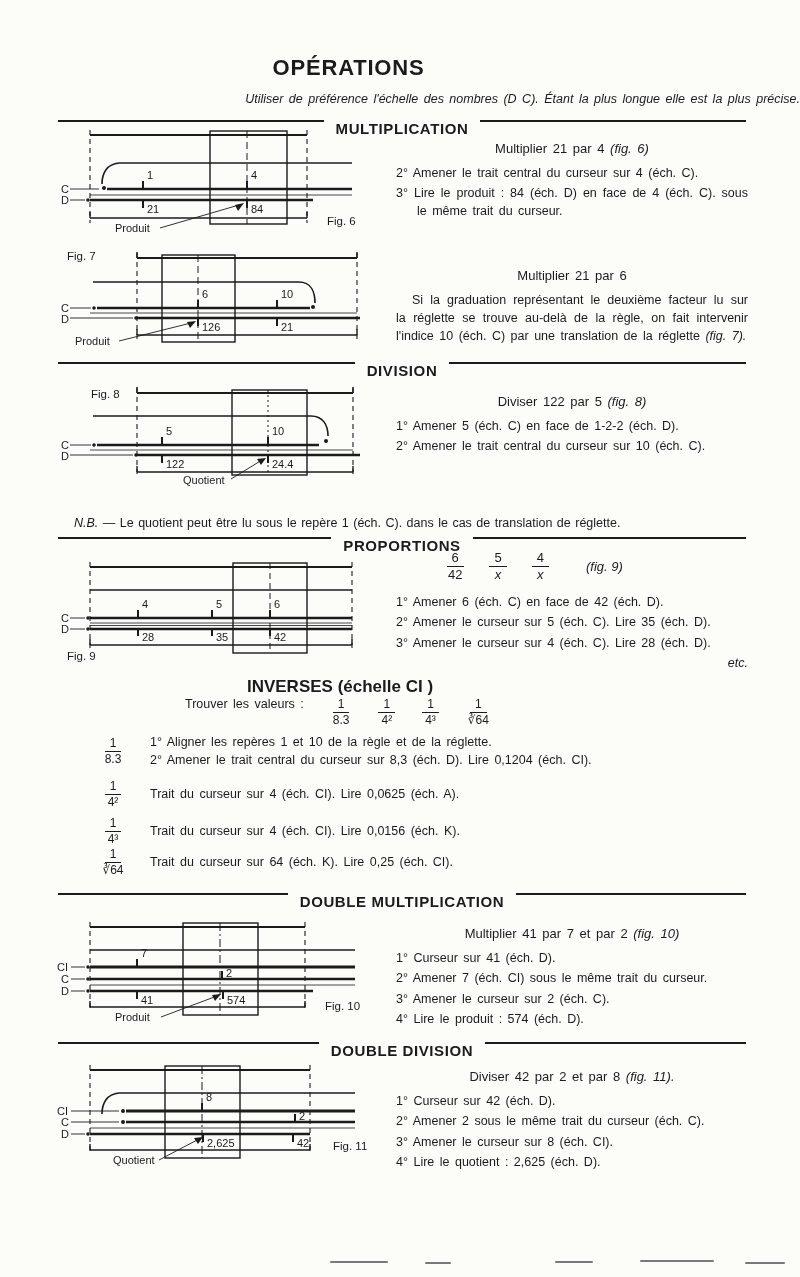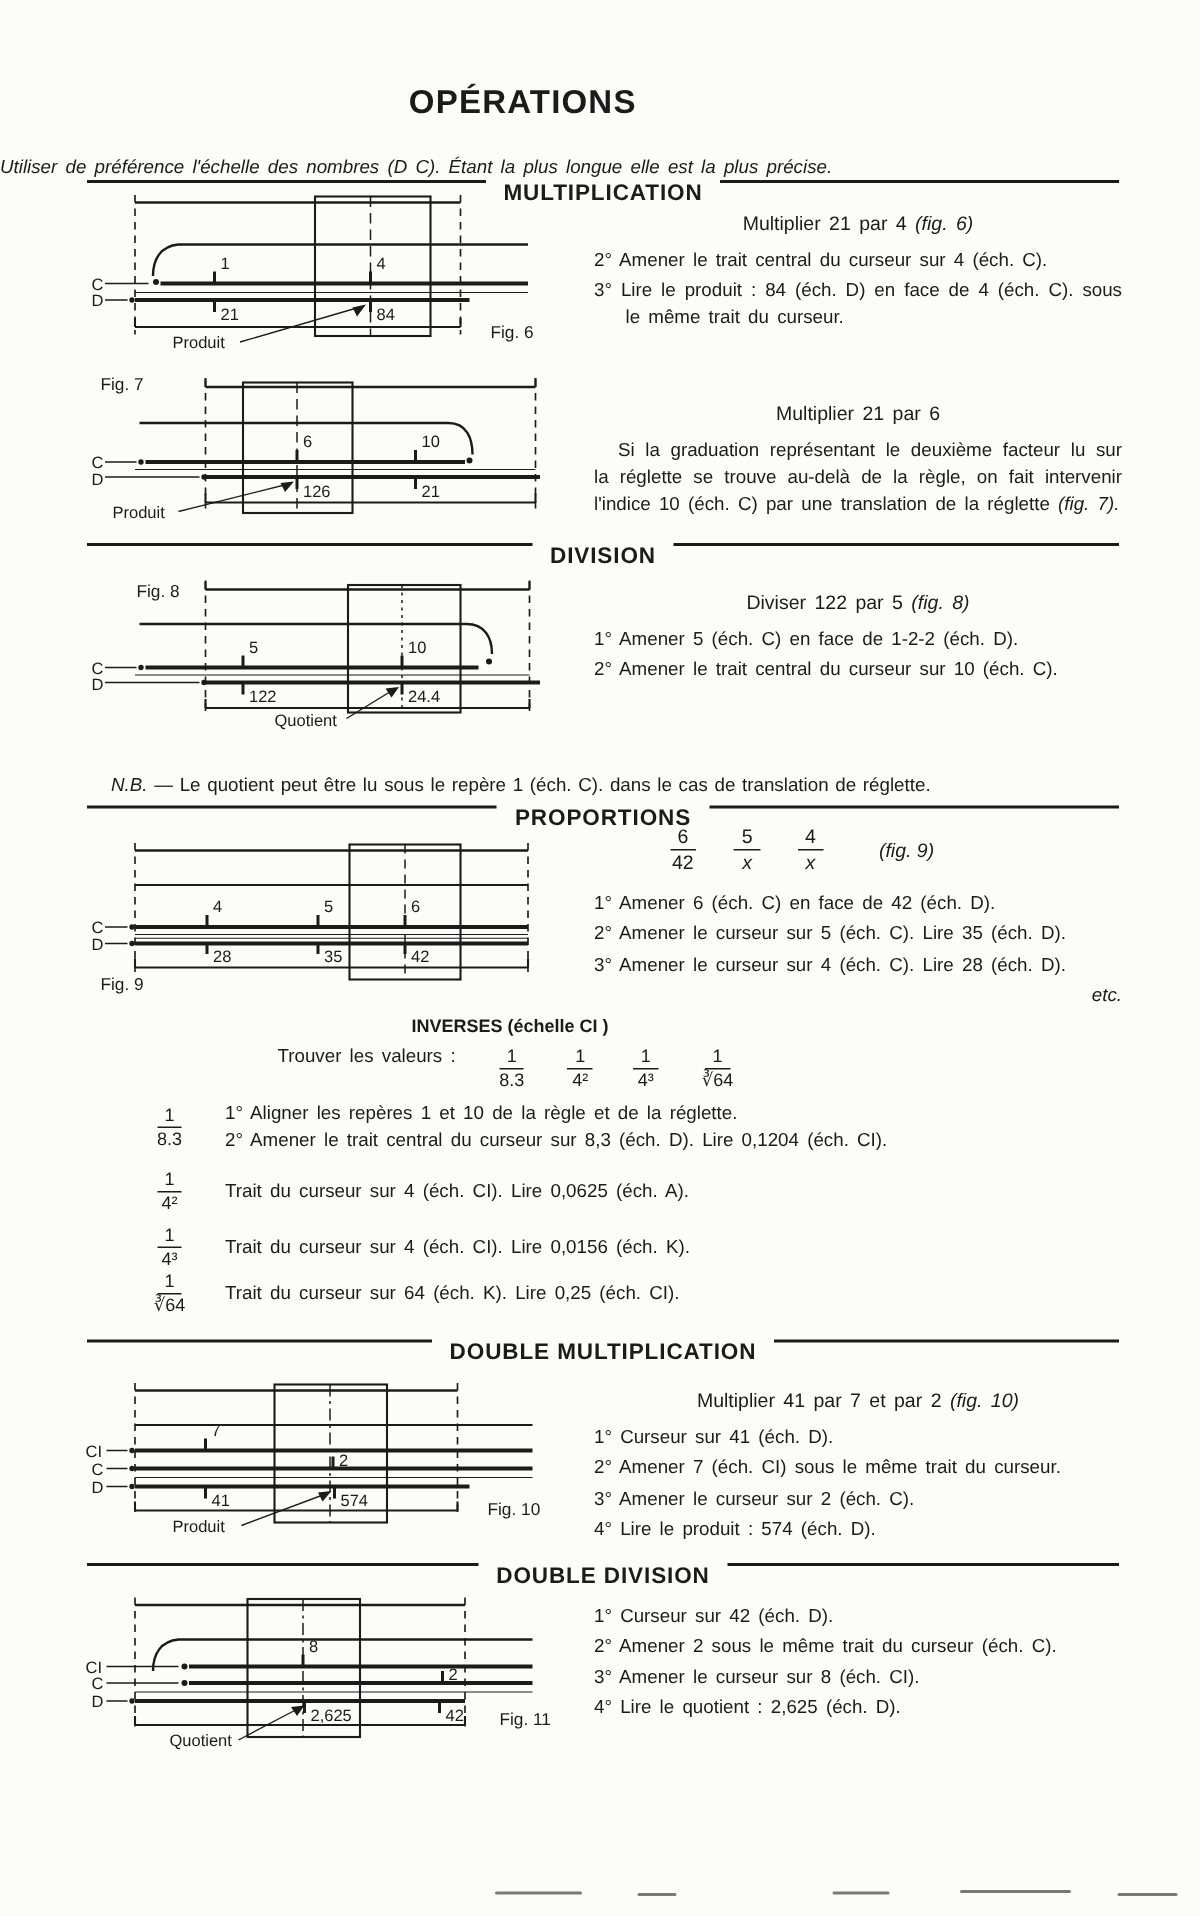--- a/index.html
+++ b/index.html
@@ -1,31 +1,31 @@
 <!DOCTYPE html>
 <html><head>
 <meta charset="utf-8">
 <style>
   html,body{margin:0;padding:0}
   body{width:800px;height:1277px;background:#fcfcf8;position:relative;overflow:hidden;
        font-family:"Liberation Sans",sans-serif;color:#1b1b1b;}
   .abs{position:absolute}
   .page-title{top:40px;left:0;width:697px;text-align:center;font-size:22px;font-weight:bold;letter-spacing:.8px}
-  .page-subtitle{top:91px;left:0;width:800px;text-align:left;font-style:italic;font-size:12.5px;word-spacing:2px}
+  .page-subtitle{top:79px;left:0;width:800px;text-align:right;font-style:italic;font-size:12.5px;word-spacing:2px}
   .sec-header{left:58px;width:688px;display:flex;align-items:flex-start;gap:12px;
               font-weight:bold;font-size:15px;letter-spacing:.6px;white-space:nowrap}
   .sec-header .rule{flex:1;height:2px;background:#1b1b1b}
   .txtcol{left:396px;width:352px;font-size:12.5px}
   .problem{margin:0 0 9px;text-align:center;font-size:13px;word-spacing:2px}
   .step{margin:0 0 3px;padding-left:21px;text-indent:-21px;text-align:justify;line-height:1.38;word-spacing:2px}
   .step.noj{text-align:right}
   .para{margin:0;text-align:justify;text-indent:16px;line-height:1.42;word-spacing:2px}
   .it{font-style:italic}
   .nb{left:58px;top:500px;width:692px;font-size:12.5px;margin:16px;word-spacing:1px}
-  .inv-head{left:90px;top:677px;width:500px;text-align:center;font-weight:bold;font-size:12px;margin:0}
+  .inv-head{left:90px;top:677px;width:500px;text-align:center;font-weight:bold;font-size:17px;margin:0}
   .inv-intro{left:185px;top:697px;display:flex;gap:27px;font-size:12.5px;word-spacing:2px}
   .frac{display:inline-flex;flex-direction:column;align-items:center;font-size:12px;line-height:1.25;vertical-align:middle}
   .frac .num{padding:0 5px;border-bottom:1.4px solid #1b1b1b}
   .frac .den{padding:0 2px}
   .prop-fracs{left:446px;top:550px;display:flex;align-items:center;gap:25px;font-size:13px}
   .prop-fracs .frac{font-size:13px}
   .prop-fracs .fig-ref{font-style:italic;margin-left:12px}
   .inv-row{left:90px;display:flex;align-items:center}
   .inv-row .fracbox{width:46px;display:flex;justify-content:center}
   .inv-row .lines{margin-left:14px;font-size:12.5px;line-height:1.4;word-spacing:2px}
@@ -415,20 +415,24 @@
   <text x="6" y="78">D</text>
   <line x1="16" y1="74" x2="30" y2="74" stroke-width="0.9"></line>
   <circle cx="33" cy="74" r="1.8" fill="#1b1b1b" stroke="none"></circle>
   <text x="58" y="104">Quotient</text>
   <line x1="104" y1="100" x2="144" y2="79" stroke-width="0.9"></line>
   <polygon points="148,77 139,78 143,84" fill="#1b1b1b" stroke="none"></polygon>
   <text x="278" y="90" class="cap">Fig. 11</text>
 </svg>
 
 <div class="abs txtcol" style="top:1069px">
+  <p class="problem">
+    <span>Diviser 42 par 2 et par 8</span>
+    <span class="it">(fig. 11).</span>
+  </p>
   <p class="step">1° Curseur sur 42 (éch. D).</p>
   <p class="step">2° Amener 2 sous le même trait du curseur (éch. C).</p>
   <p class="step">3° Amener le curseur sur 8 (éch. CI).</p>
   <p class="step">4° Lire le quotient : 2,625 (éch. D).</p>
 </div>
 
 <div class="abs smudge" style="left:330px;top:1261px;width:58px"></div>
 <div class="abs smudge" style="left:425px;top:1262px;width:26px"></div>
 <div class="abs smudge" style="left:555px;top:1261px;width:38px"></div>
 <div class="abs smudge" style="left:640px;top:1260px;width:74px"></div>

